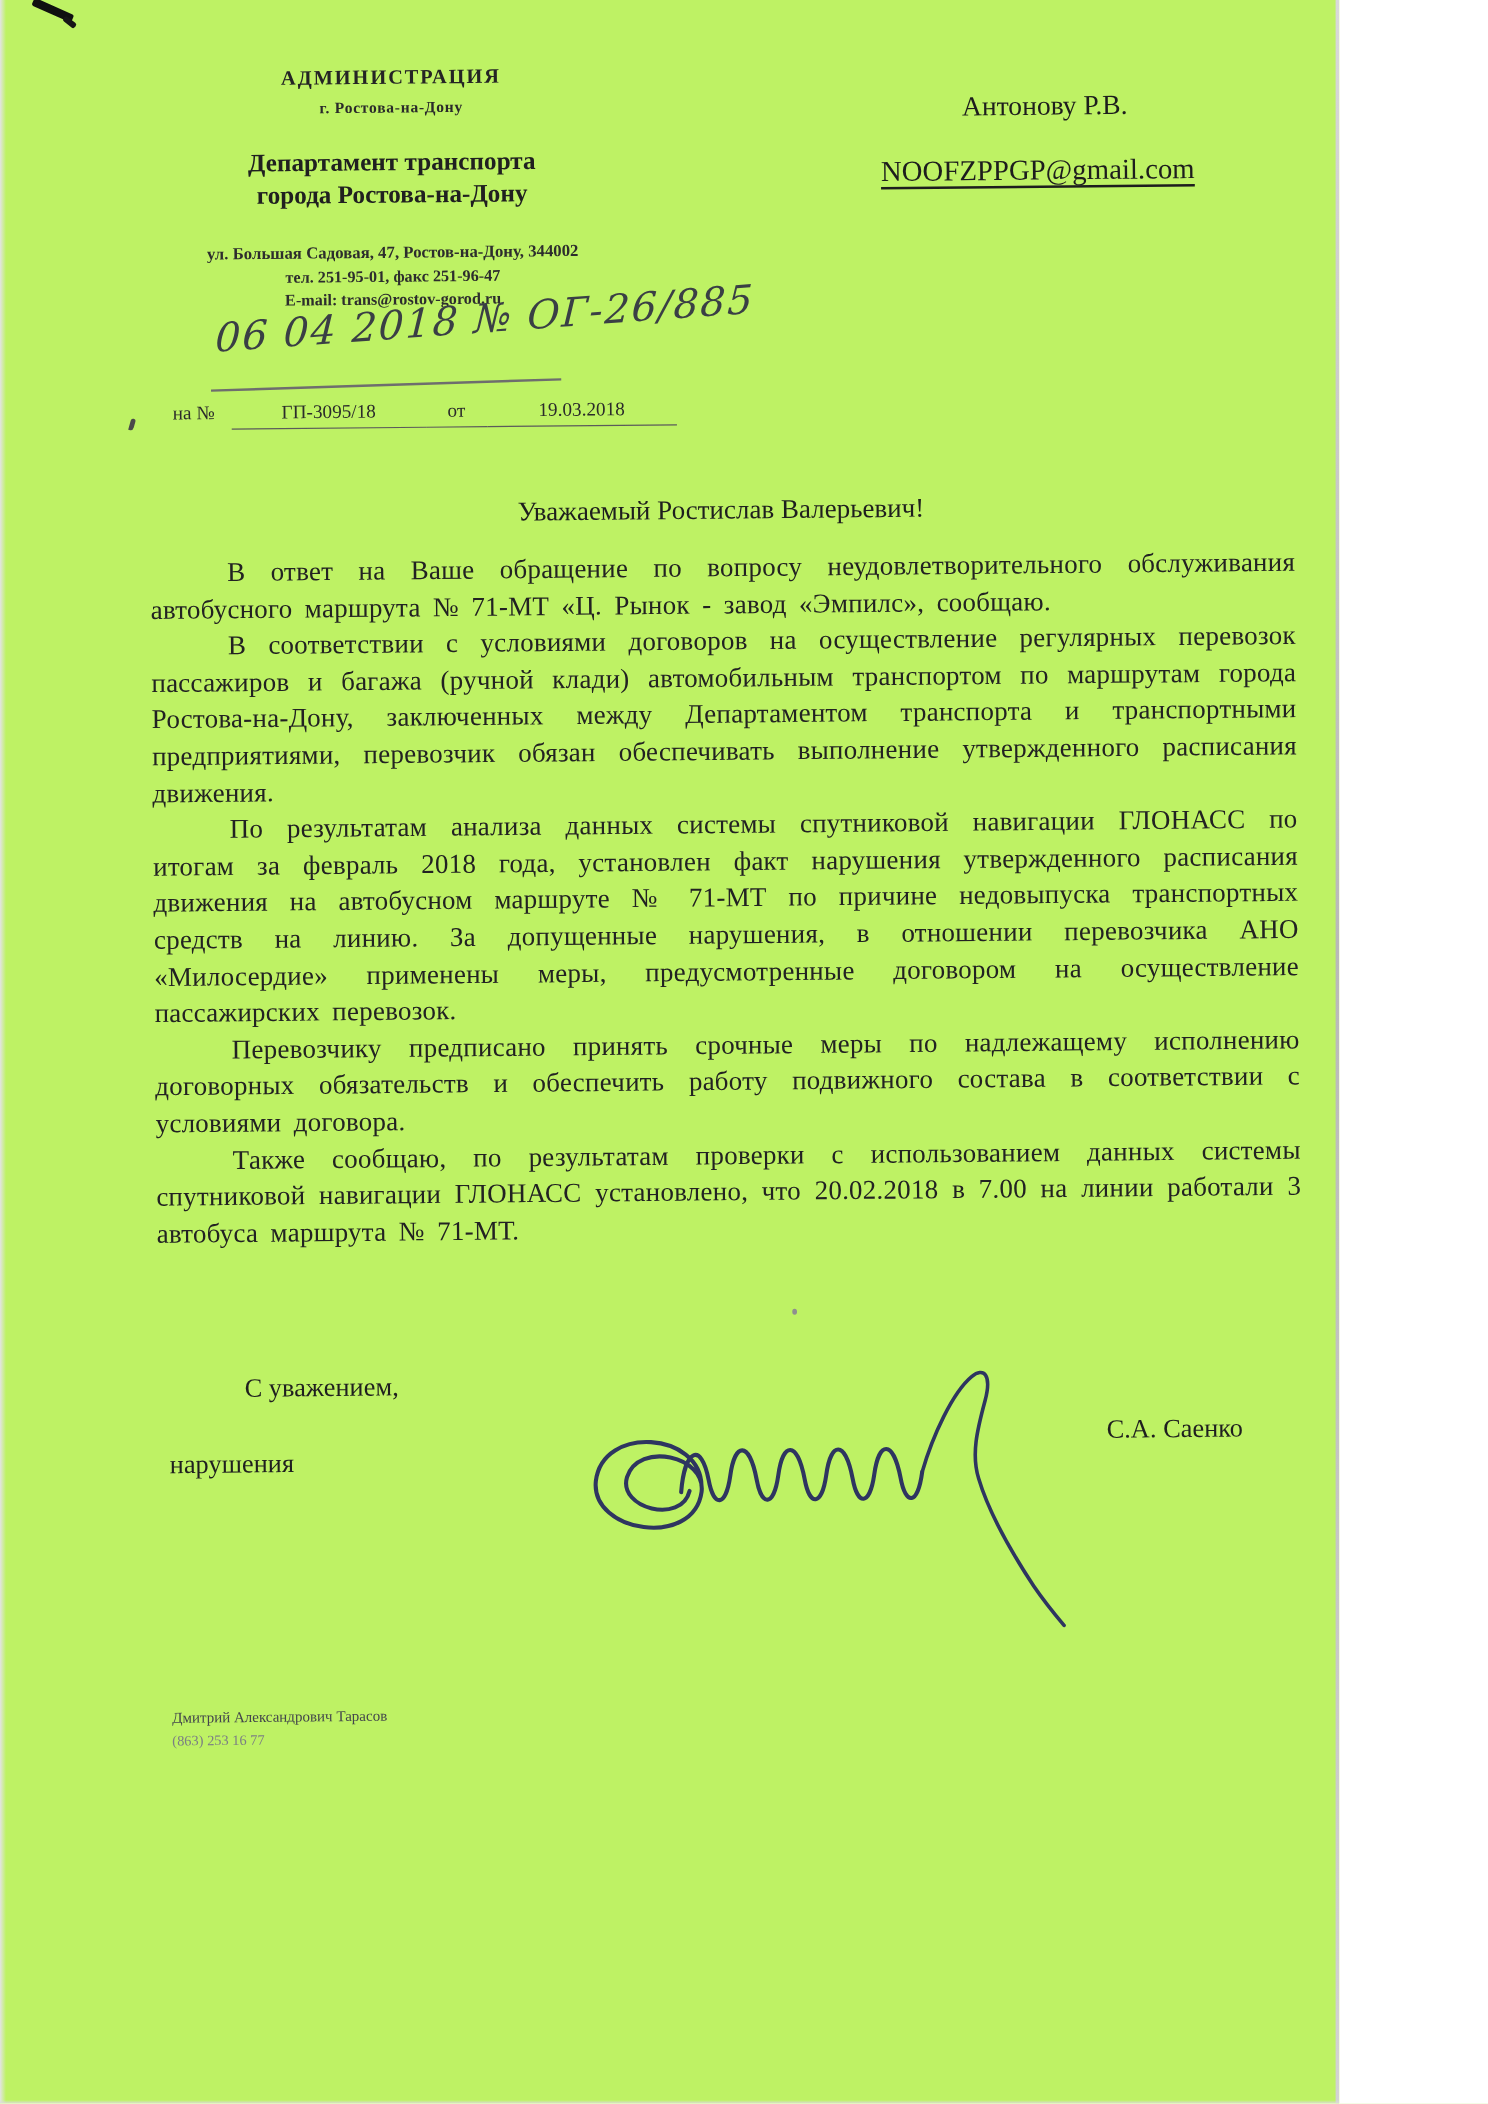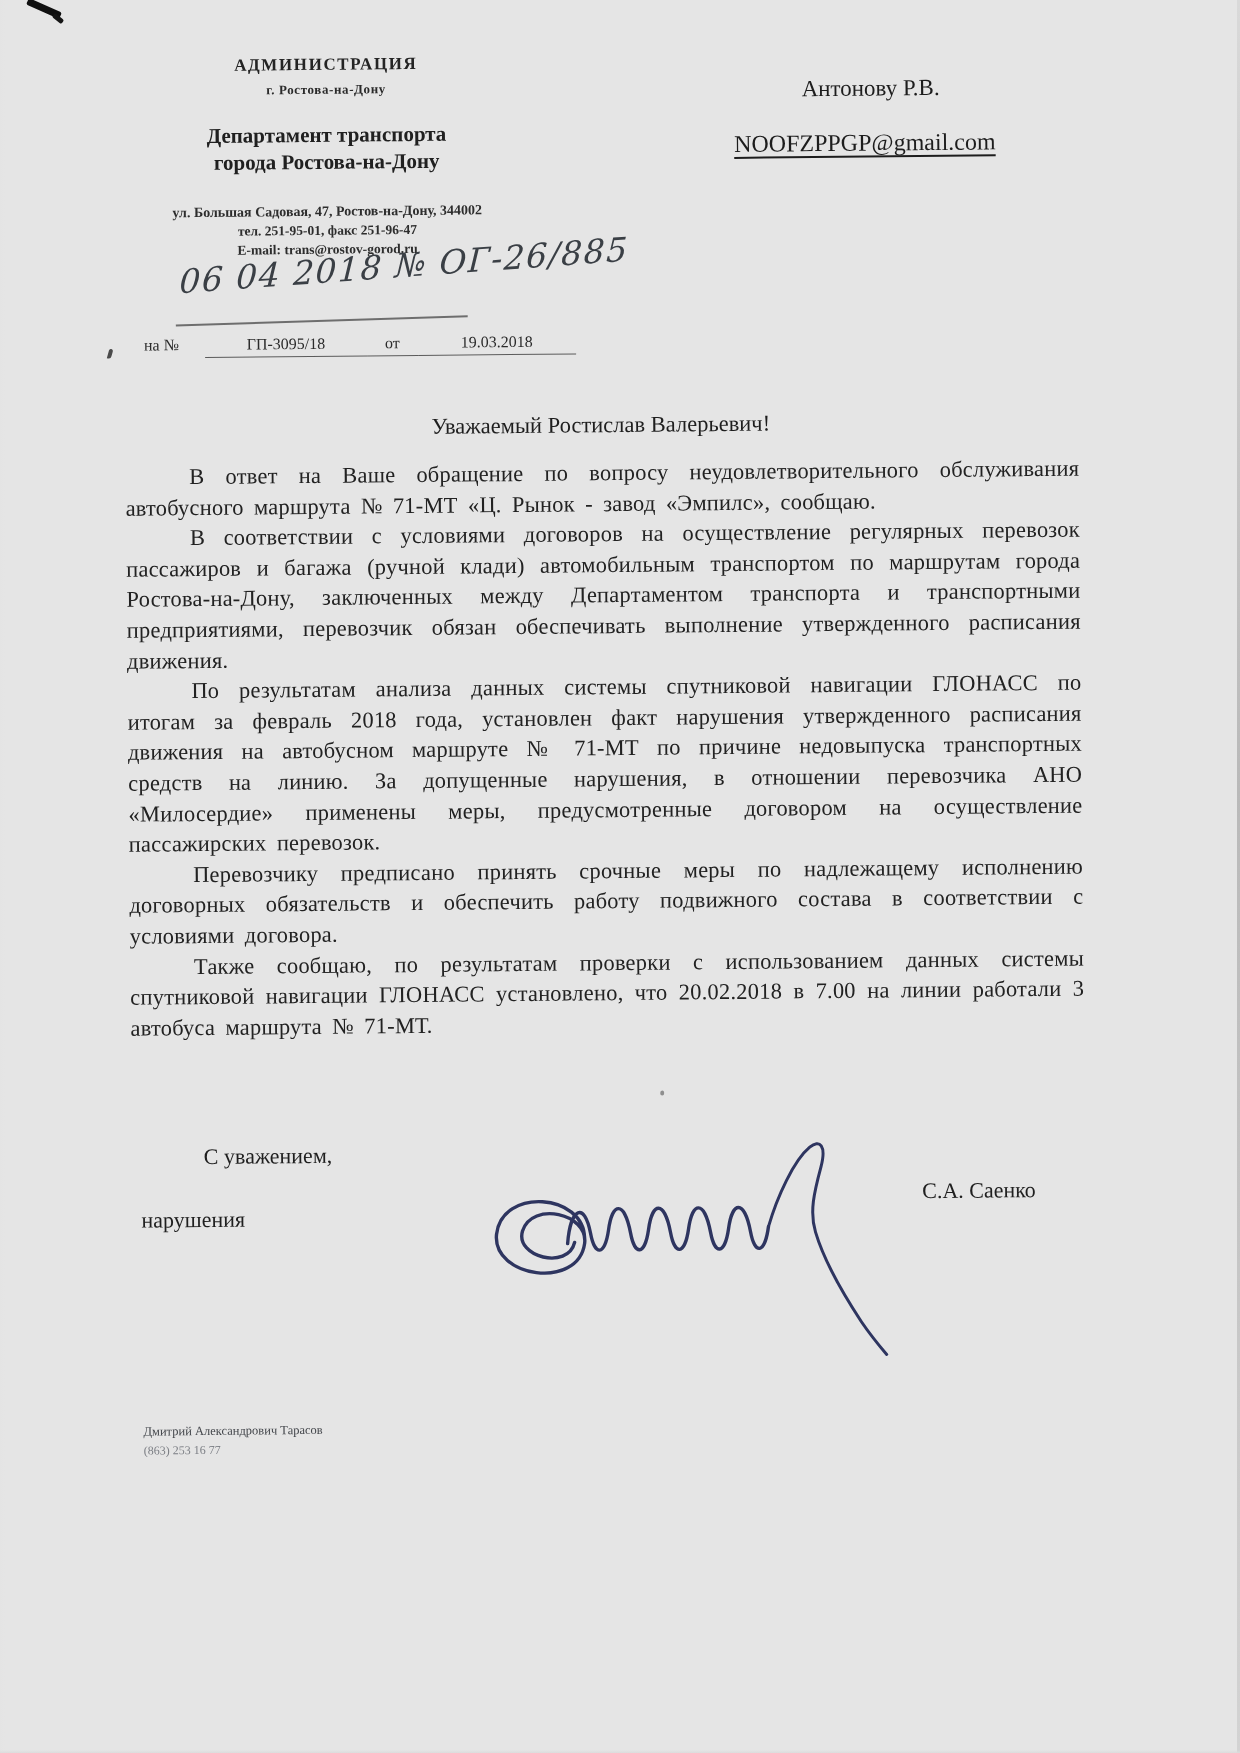--- a/index.html
+++ b/index.html
@@ -1,18 +1,18 @@
 <!DOCTYPE html>
 <html><head>
 <meta charset="utf-8">
 <style>
   html,body{margin:0;padding:0;background:#ffffff;}
   .page{
-    position:relative;width:1240px;height:1753px;overflow:hidden;
-    background:#e5e5e5;
+    position:relative;width:1116px;height:1753px;overflow:hidden;
+    background:#bef264;
     font-family:"Liberation Serif","DejaVu Serif",serif;
     color:#1f1f1f;
   }
   .skew{position:absolute;left:0;top:0;width:1240px;height:1753px;
     transform:rotate(-0.55deg);transform-origin:620px 760px;}
 
   
   .letterhead{position:absolute;left:105px;top:52px;width:455px;text-align:center;}
   .lh-org{font-weight:bold;font-size:17px;letter-spacing:1.6px;color:#242424;}
   .lh-org2{font-weight:bold;font-size:13px;letter-spacing:.6px;margin-top:7px;color:#2a2a2a;}
@@ -27,21 +27,21 @@
     font-family:"DejaVu Serif",serif;font-style:italic;
     font-size:33px;letter-spacing:1.5px;color:#3a3f45;
     transform:rotate(-3.6deg) skewX(-7deg);transform-origin:left bottom;
   }
   .hand-underline{position:absolute;left:180px;top:317px;width:292px;height:2px;
     background:#6e6e6e;transform:rotate(-1.3deg);}
 
   
   .reply-row{position:absolute;left:148px;top:332px;font-size:16px;color:#2b2b2b;
     display:flex;align-items:baseline;white-space:nowrap;}
-  .reply-prefix{margin-right:26px;}
+  .reply-prefix{margin-right:14px;}
   .reply-num{display:inline-block;width:162px;text-align:center;
     border-bottom:1.5px solid #5b5b5b;padding-bottom:3px;}
   .reply-ot{display:inline-block;border-bottom:1.5px solid #5b5b5b;
     padding:0 18px 3px;}
   .reply-date{display:inline-block;width:158px;text-align:center;
     border-bottom:1.5px solid #5b5b5b;padding-bottom:3px;}
 
   
   .recipient-name{position:absolute;left:808px;top:78px;font-size:23px;color:#1d1d1d;}
   .recipient-email{position:absolute;left:740px;top:132px;font-size:24px;color:#1d1d1d;

